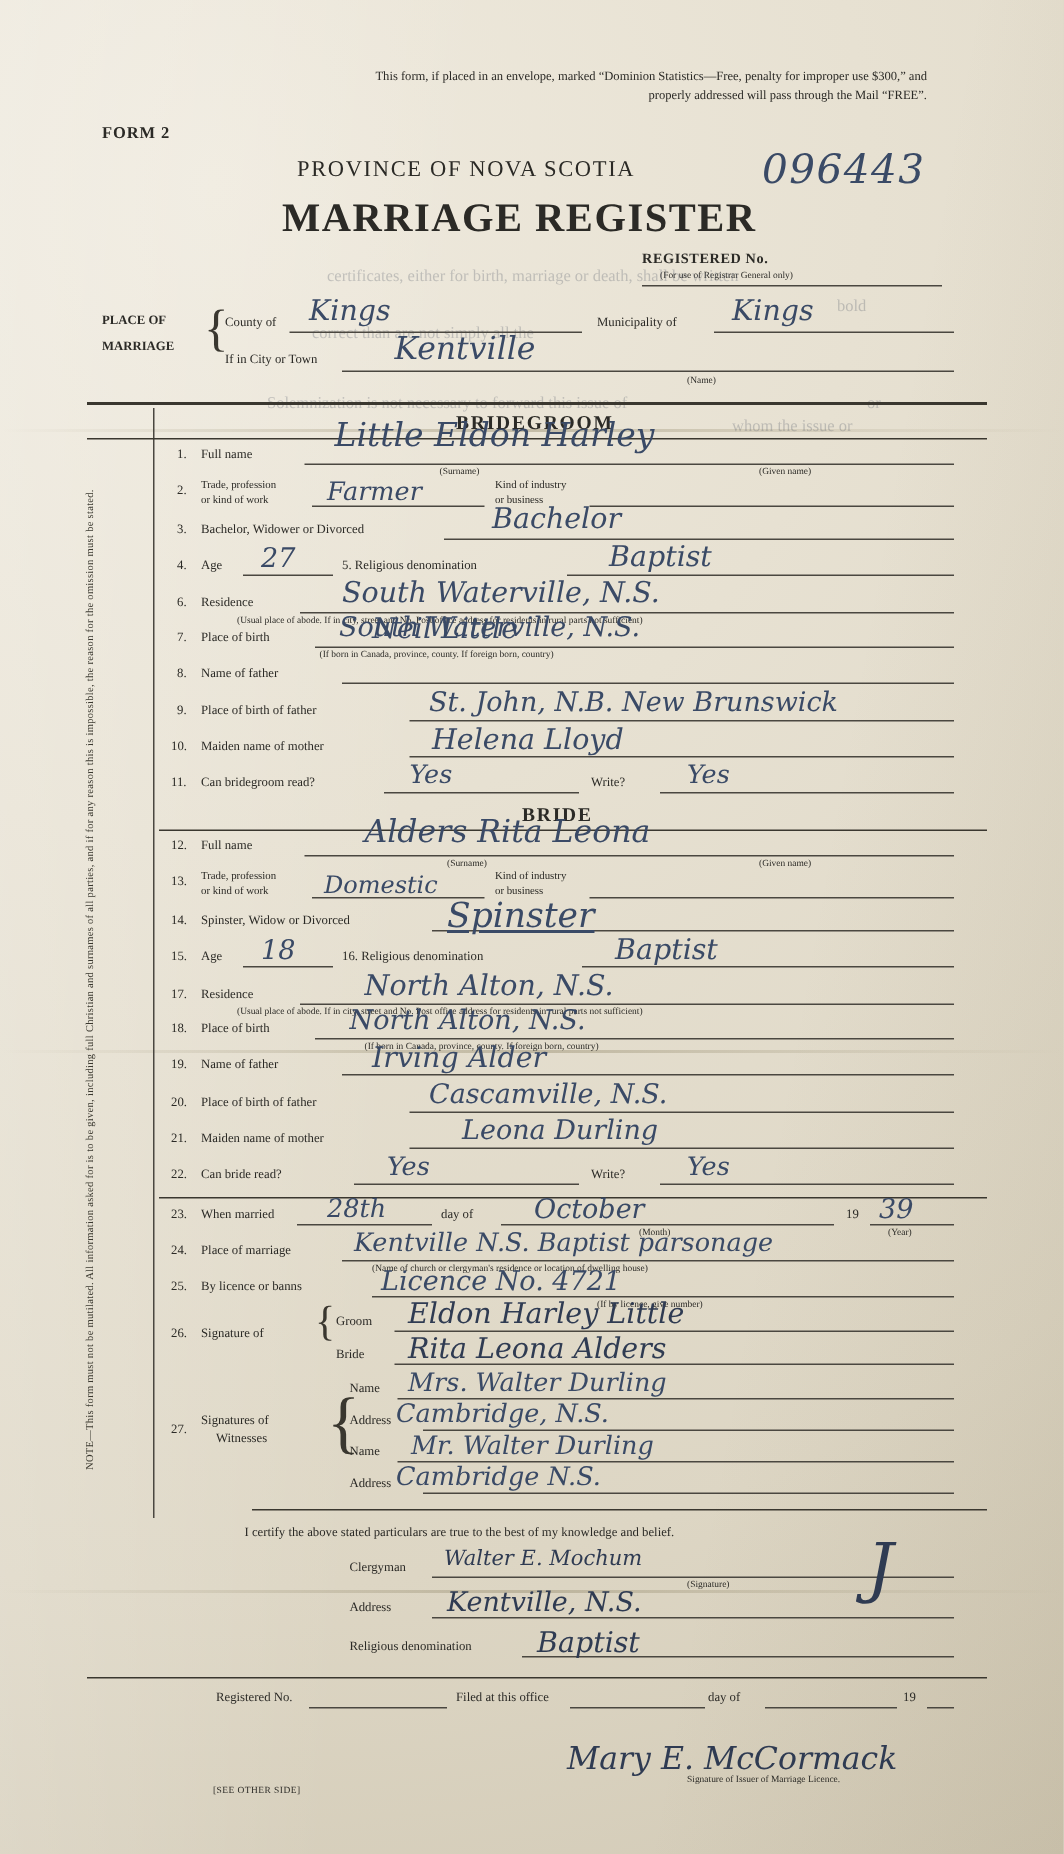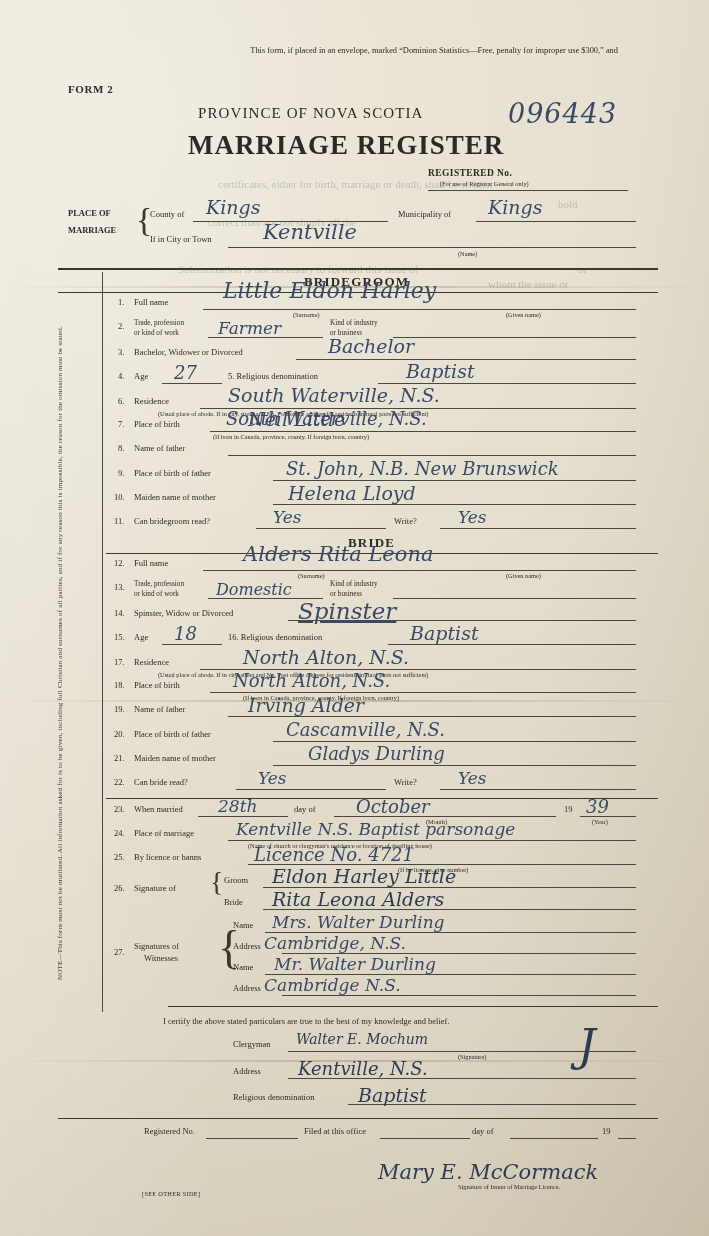--- a/index.html
+++ b/index.html
@@ -92,20 +92,21 @@
 <div class="page">
   <div class="grain"></div>
 
   <div class="fold" style="top:286px;"></div>
   <div class="fold" style="top:700px;"></div>
   <div class="fold" style="top:1060px;"></div>
 
   <div class="sheet">
 
     <div class="t hdr-note" style="left:40px;top:25px;width:520px;">This form, if placed in an envelope, marked “Dominion Statistics—Free, penalty for improper use $300,” and</div>
+    <div class="t hdr-note" style="left:40px;top:38px;width:520px;">properly addressed will pass through the Mail “FREE”.</div>
 
     <div class="t b" style="left:10px;top:63px;font-size:11px;letter-spacing:.6px;">FORM 2</div>
 
     <div class="t title-prov" style="left:140px;top:85px;">PROVINCE OF NOVA SCOTIA</div>
     <div class="regno" style="left:450px;top:78px;">096443</div>
 
     <div class="t title-main" style="left:130px;top:110px;text-align:center;">MARRIAGE REGISTER</div>
 
     <div class="t b" style="left:370px;top:148px;font-size:9.5px;letter-spacing:.4px;">REGISTERED No.</div>
     <div class="t tiny" style="left:382px;top:160px;">(For use of Registrar General only)</div>
@@ -257,21 +258,21 @@
     <div class="hw" style="left:190px;top:674px;font-size:19px;">Irving Alder</div>
 
     <div class="t small" style="left:56px;top:709px;">20.</div>
     <div class="t small" style="left:76px;top:709px;">Place of birth of father</div>
     <div class="line" style="left:215px;top:721px;width:363px;"></div>
     <div class="hw" style="left:228px;top:699px;font-size:18px;">Cascamville, N.S.</div>
 
     <div class="t small" style="left:56px;top:733px;">21.</div>
     <div class="t small" style="left:76px;top:733px;">Maiden name of mother</div>
     <div class="line" style="left:215px;top:745px;width:363px;"></div>
-    <div class="hw" style="left:250px;top:723px;font-size:18px;">Gladys Durling</div>
+    <div class="hw" style="left:250px;top:723px;font-size:18px;">Leona Durling</div>
 
     <div class="t small" style="left:56px;top:757px;">22.</div>
     <div class="t small" style="left:76px;top:757px;">Can bride read?</div>
     <div class="line" style="left:178px;top:769px;width:150px;"></div>
     <div class="hw" style="left:200px;top:748px;font-size:17px;">Yes</div>
     <div class="t small" style="left:336px;top:757px;">Write?</div>
     <div class="line" style="left:382px;top:769px;width:196px;"></div>
     <div class="hw" style="left:400px;top:748px;font-size:17px;">Yes</div>
 
     <div class="rule" style="left:48px;top:778px;width:552px;height:1px;"></div>

